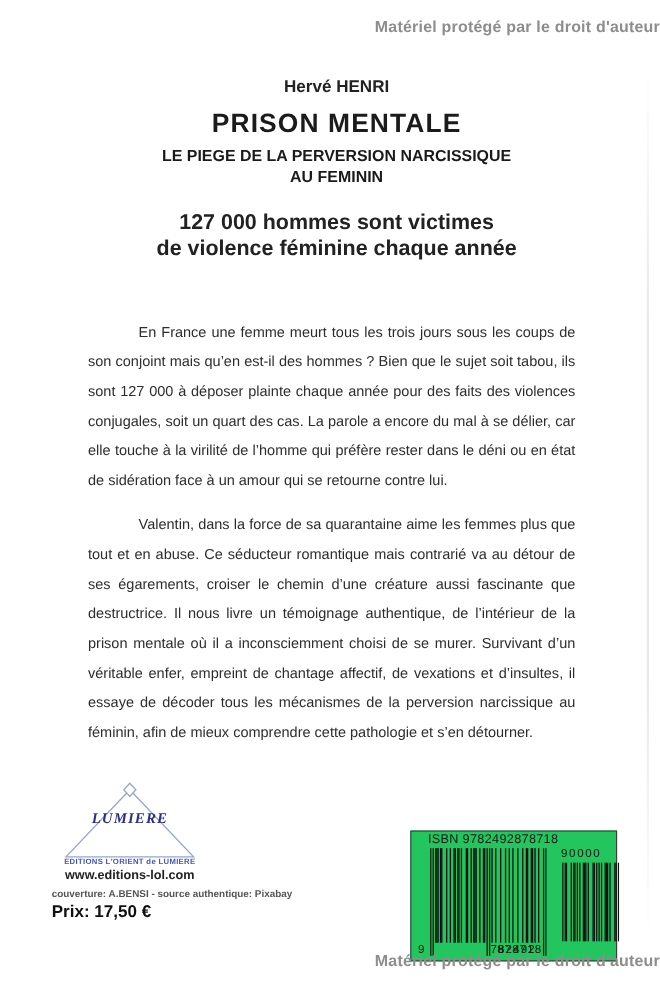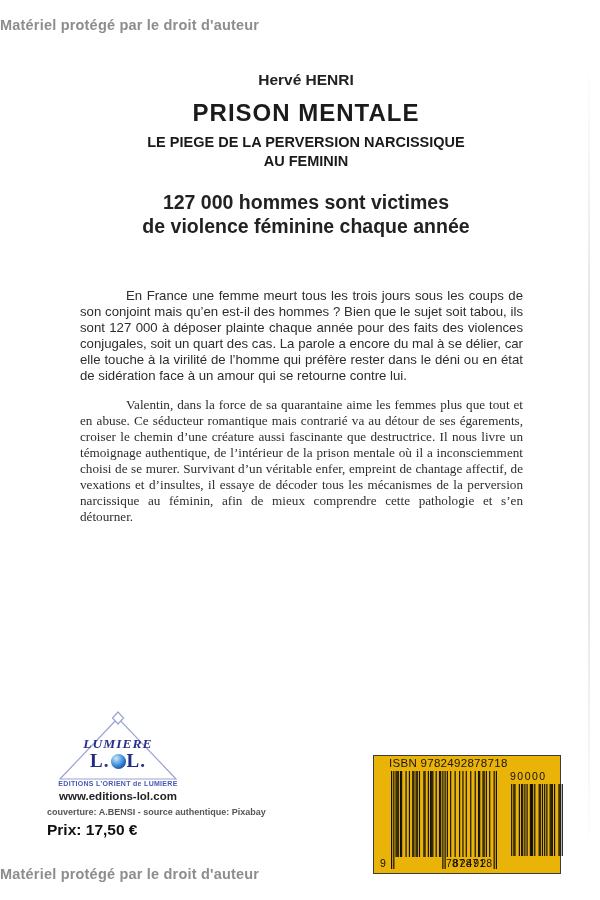--- a/index.html
+++ b/index.html
@@ -1,54 +1,54 @@
 <!DOCTYPE html>
 <html><head>
 <meta charset="utf-8">
 <style>
   html,body{margin:0;padding:0;background:#fff;}
   .page{position:relative;width:600px;height:900px;background:#ffffff;overflow:hidden;
         font-family:"Liberation Sans","DejaVu Sans",sans-serif;color:#1a1a1a;}
 
-  .wm{position:absolute;left:0;width:100%;text-align:left;font-weight:700;
+  .wm{position:absolute;left:0;width:100%;text-align:right;font-weight:700;
       font-size:14.5px;color:#8d8d8d;letter-spacing:0.2px;}
   .wm-top{top:17px;}
   .wm-bottom{top:866px;z-index:6;}
 
   .hdr{position:absolute;left:6px;width:600px;text-align:center;font-weight:700;}
   .author{top:71px;font-size:15.5px;color:#222;}
   .title{top:99px;font-size:24px;letter-spacing:1px;color:#1b1b1b;}
   .sub1{top:134px;font-size:14.5px;}
   .sub2{top:153px;font-size:14.5px;}
   .tag1{top:191px;font-size:19.5px;color:#222;}
   .tag2{top:215px;font-size:19.5px;color:#222;}
 
   .body{position:absolute;left:80px;top:288px;width:443px;font-size:13.2px;
-        line-height:16px;text-align:justify;color:#2d2d2d;}
+        line-height:27px;text-align:justify;color:#2d2d2d;}
   .body p{margin:0;text-indent:46px;}
-  .body p + p{margin-top:13px;font-family:Liberation Serif, serif;}
+  .body p + p{margin-top:13px;}
 
   .logo-tri{position:absolute;left:57px;top:711px;}
   .logo-editions{position:absolute;left:57px;top:736px;width:122px;text-align:center;
         font-family:"Liberation Serif","DejaVu Serif",serif;font-style:italic;font-weight:700;
         font-size:13.5px;color:#2b2f8c;letter-spacing:1px;}
   .logo-lol{position:absolute;left:57px;top:750px;width:122px;text-align:center;
         font-family:"Liberation Serif","DejaVu Serif",serif;font-weight:700;
         font-size:19px;color:#222c85;letter-spacing:1px;}
   .globe{display:inline-block;width:15px;height:15px;border-radius:50%;
         background:radial-gradient(circle at 35% 30%, #cfe6f8 0%, #5fa8e4 35%, #1d62b5 70%, #0a3d80 100%);
         vertical-align:-2px;margin:0 1px;}
   .logo-orient{position:absolute;left:45px;top:780px;width:146px;text-align:center;
         font-size:7px;font-weight:700;color:#4656b8;letter-spacing:0.3px;}
   .logo-web{position:absolute;left:45px;top:790px;width:146px;text-align:center;
         font-size:11.5px;font-weight:700;color:#222;}
   .credits{position:absolute;left:47px;top:807px;font-size:9px;font-weight:700;color:#555;}
   .price{position:absolute;left:47px;top:821px;font-size:15.5px;font-weight:700;color:#101010;}
 
-  .bcbox{position:absolute;left:373px;top:755px;width:188px;height:119px;background:#eab308;
+  .bcbox{position:absolute;left:373px;top:755px;width:188px;height:119px;background:#22c55e;
         border:1.5px solid #3c3c3c;box-sizing:border-box;z-index:2;}
   .isbn{position:absolute;left:15px;top:1px;font-size:11.5px;color:#161616;letter-spacing:0.3px;}
   .bc-main{position:absolute;left:17px;top:15px;width:106px;height:98px;}
   .bc-main svg{position:absolute;left:0;top:0;}
   .hd{position:absolute;top:86px;font-size:10.5px;color:#111;}
   .d1{left:-11px;}
   .dl{left:4px;width:47px;text-align:center;letter-spacing:1px;margin-left:48px;}
   .dr{left:55px;width:47px;text-align:right;letter-spacing:1px;}
   .bc-supp{position:absolute;left:136px;top:14px;width:53px;}
   .supnum{text-align:left;font-size:10.5px;letter-spacing:1.5px;color:#111;}
@@ -75,21 +75,20 @@
   <div class="body">
     <p>En France une femme meurt tous les trois jours sous les coups de son conjoint mais qu’en est-il des hommes ? Bien que le sujet soit tabou, ils sont 127 000 à déposer plainte chaque année pour des faits des violences conjugales, soit un quart des cas. La parole a encore du mal à se délier, car elle touche à la virilité de l’homme qui préfère rester dans le déni ou en état de sidération face à un amour qui se retourne contre lui.</p>
     <p>Valentin, dans la force de sa quarantaine aime les femmes plus que tout et en abuse. Ce séducteur romantique mais contrarié va au détour de ses égarements, croiser le chemin d’une créature aussi fascinante que destructrice. Il nous livre un témoignage authentique, de l’intérieur de la prison mentale où il a inconsciemment choisi de se murer. Survivant d’un véritable enfer, empreint de chantage affectif, de vexations et d’insultes, il essaye de décoder tous les mécanismes de la perversion narcissique au féminin, afin de mieux comprendre cette pathologie et s’en détourner.</p>
   </div>
 
   <svg class="logo-tri" width="122" height="72" viewBox="0 0 122 72">
     <polygon points="61,7 3,68 119,68" fill="none" stroke="#97a6cf" stroke-width="1.2"></polygon>
     <polygon points="61,1 66.5,7 61,13 55.5,7" fill="#ffffff" stroke="#97a6cf" stroke-width="1.2"></polygon>
   </svg>
   <div class="logo-editions">LUMIERE</div>
-  <div class="logo-lol"><span>L.</span><span class="globe"></span><span>L.</span></div>
   <div class="logo-orient">EDITIONS L'ORIENT de LUMIERE</div>
   <div class="logo-web">www.editions-lol.com</div>
   <div class="credits">couverture: A.BENSI - source authentique: Pixabay</div>
   <div class="price">Prix: 17,50 €</div>
 
   <div class="bcbox">
     <div class="isbn">ISBN 9782492878718</div>
     <div class="bc-main">
       <svg id="bc13" width="106" height="98">
           <rect x="0.00" y="0" width="1.18" height="98" fill="#111111"></rect>

